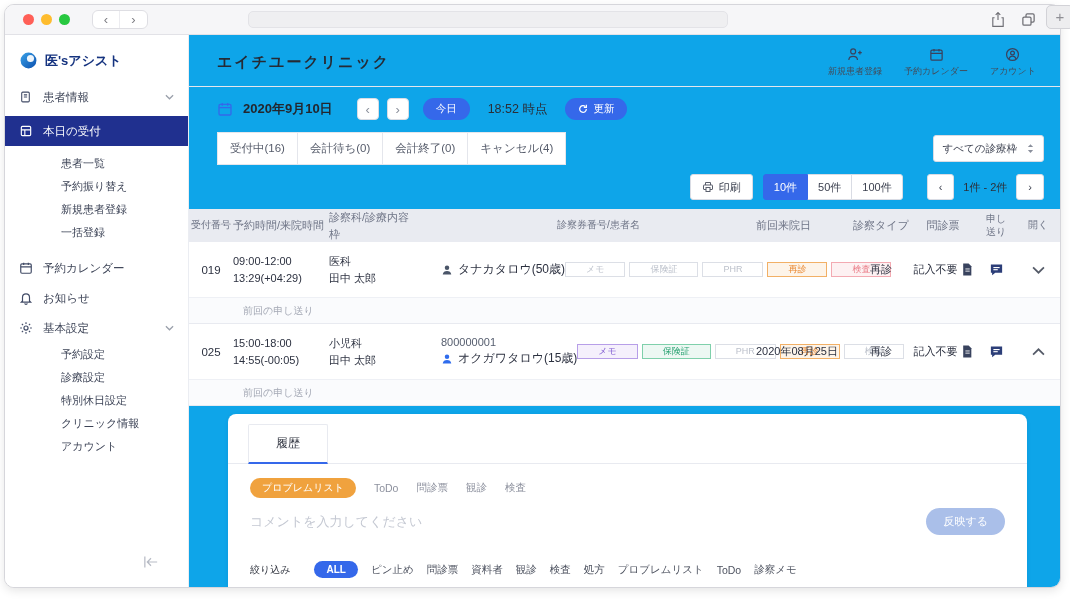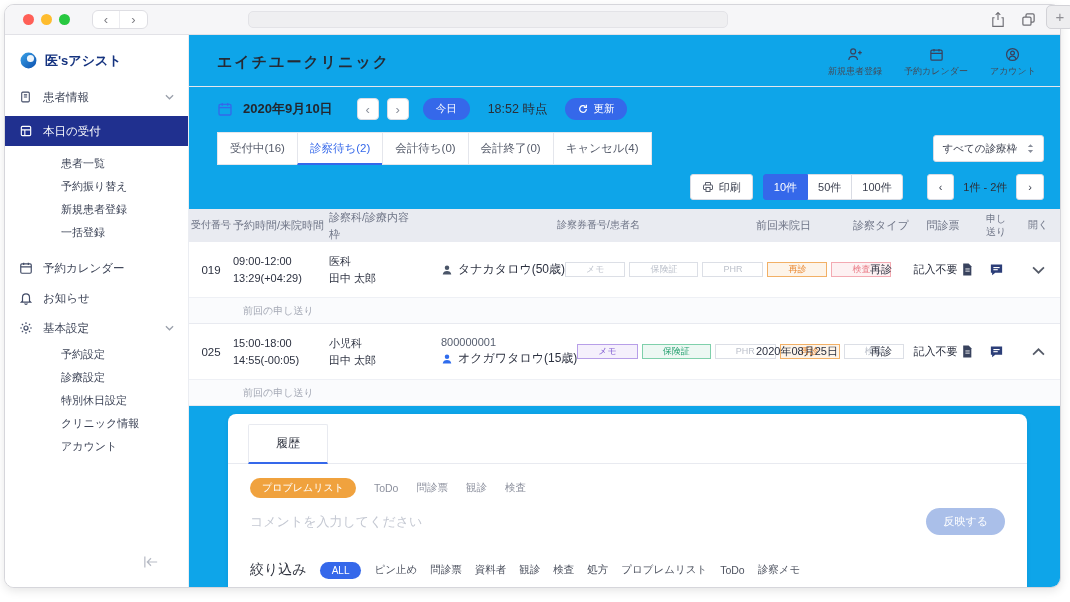--- a/index.html
+++ b/index.html
@@ -115,22 +115,22 @@
     padding:10px 27px;font-size:12px;color:#2e323e;margin-bottom:-1px;border-radius:2px 2px 0 0}
   .cat-row{display:flex;align-items:center;gap:18px;padding:14px 22px 4px}
   .chip-amber{background:#f0a23e;color:#fff;font-size:10px;padding:3px 12px;border-radius:11px;white-space:nowrap}
   .cat{font-size:10.5px;color:#8d919e;white-space:nowrap}
   .comment-row{display:flex;align-items:center;padding:6px 22px 14px}
   .comment-input{flex:1;border:none;outline:none;font-size:13px;color:#333;background:transparent}
   .comment-input::placeholder{color:#c4c8d2}
   .submit-btn{margin-left:14px;background:#aabfe9;color:#fff;border:none;font-size:11px;
     padding:6px 17px;border-radius:14px;white-space:nowrap}
   .filter-row{display:flex;align-items:center;gap:13px;padding:12px 22px 0}
-  .filter-label{font-size:14px;color:#30343f;margin-right:0;white-space:nowrap}
-  .chip-blue{background:#3568ea;color:#fff;font-size:10px;font-weight:normal;padding:3px 12px;
+  .filter-label{font-size:10px;color:#30343f;margin-right:11px;white-space:nowrap}
+  .chip-blue{background:#3568ea;color:#fff;font-size:10px;font-weight:bold;padding:3px 12px;
     border-radius:11px;white-space:nowrap}
   .fchip{font-size:10.5px;color:#4e5360;white-space:nowrap}
   .period-row{display:flex;align-items:center;gap:13px;padding:9px 22px 0 78px}
   svg{display:block}
 </style>
 </head>
 <body>
 
 <div class="canvas">
   <div class="newtab">+</div>
@@ -317,21 +317,20 @@
                   <path d="M20 2v6h-6" fill="none" stroke="#fff" stroke-width="3"></path>
                 </svg>
             </span>
             <span>更新</span>
           </span>
         </div>
 
         <div class="tabs-row">
           <div class="tabs">
             <div class="tab">受付中(16)</div>
-            <div class="tab active">診察待ち(2)</div>
             <div class="tab">会計待ち(0)</div>
             <div class="tab">会計終了(0)</div>
             <div class="tab">キャンセル(4)</div>
           </div>
           <div class="selects">
             <div class="select">
               <span>すべての診療枠</span>
               <span>
                 <svg width="7" height="11" viewBox="0 0 8 12">
                     <path d="M4 1L7 4.2H1z" fill="#8a8f9c"></path>

